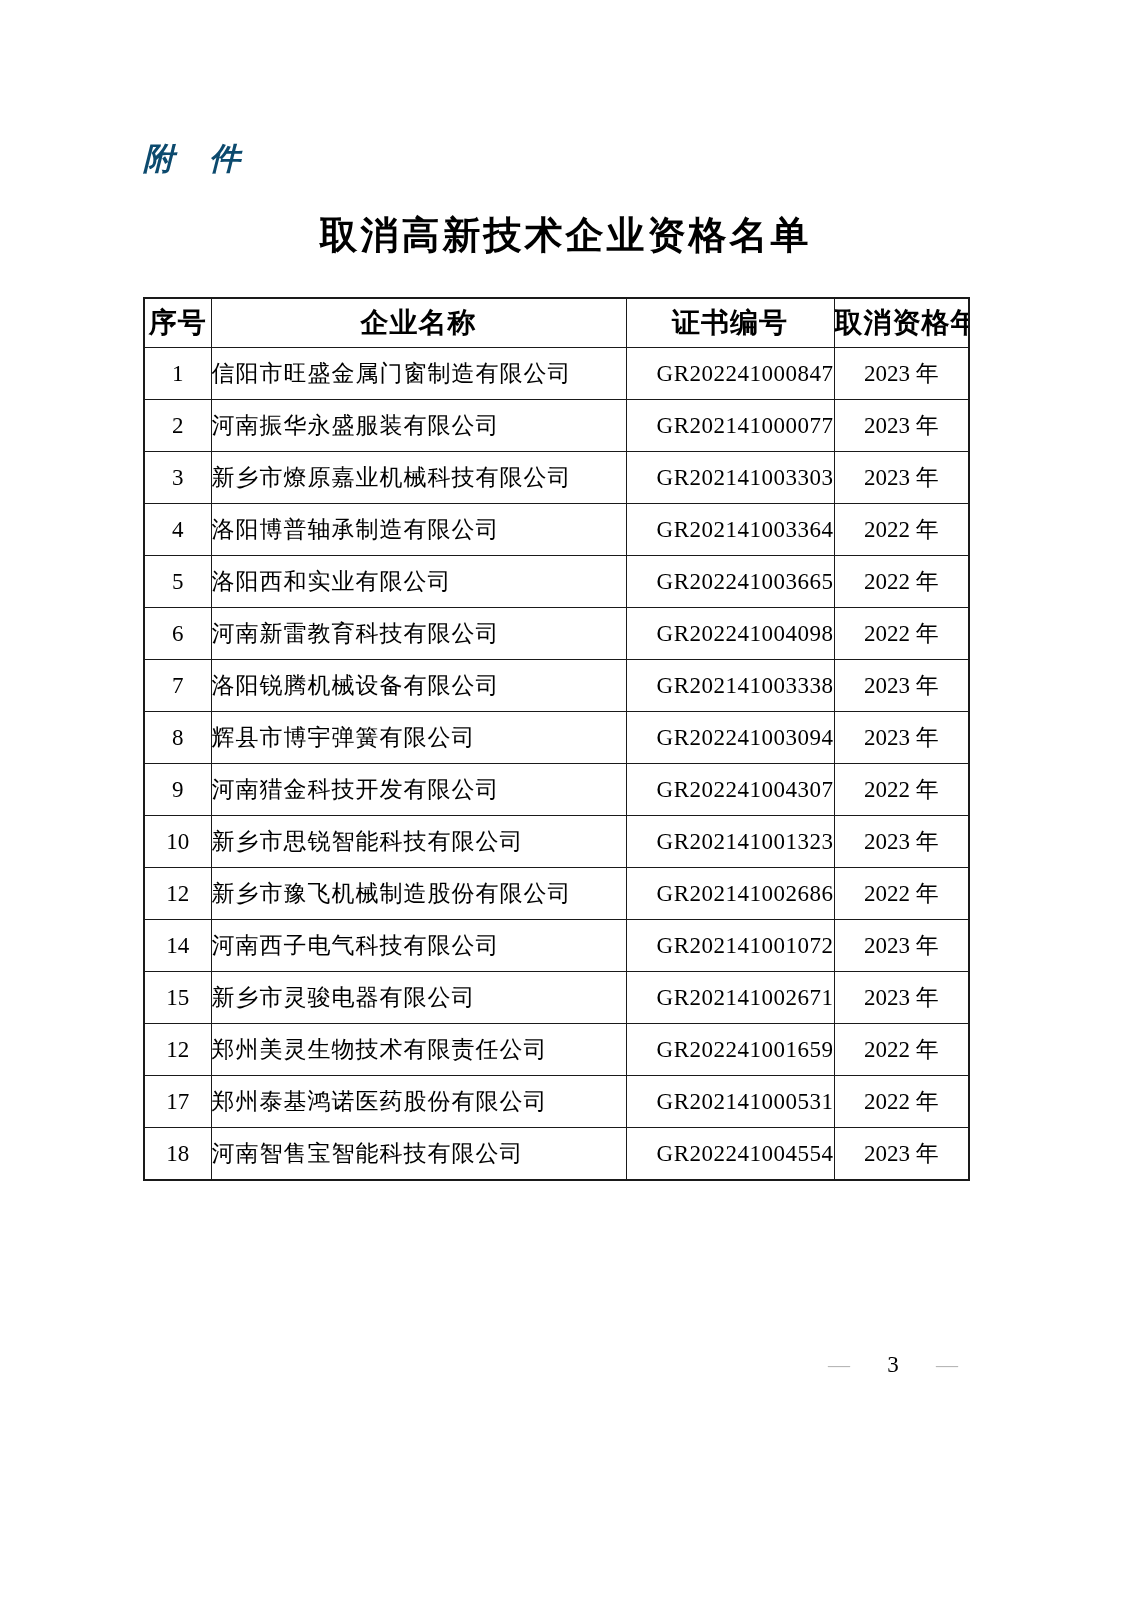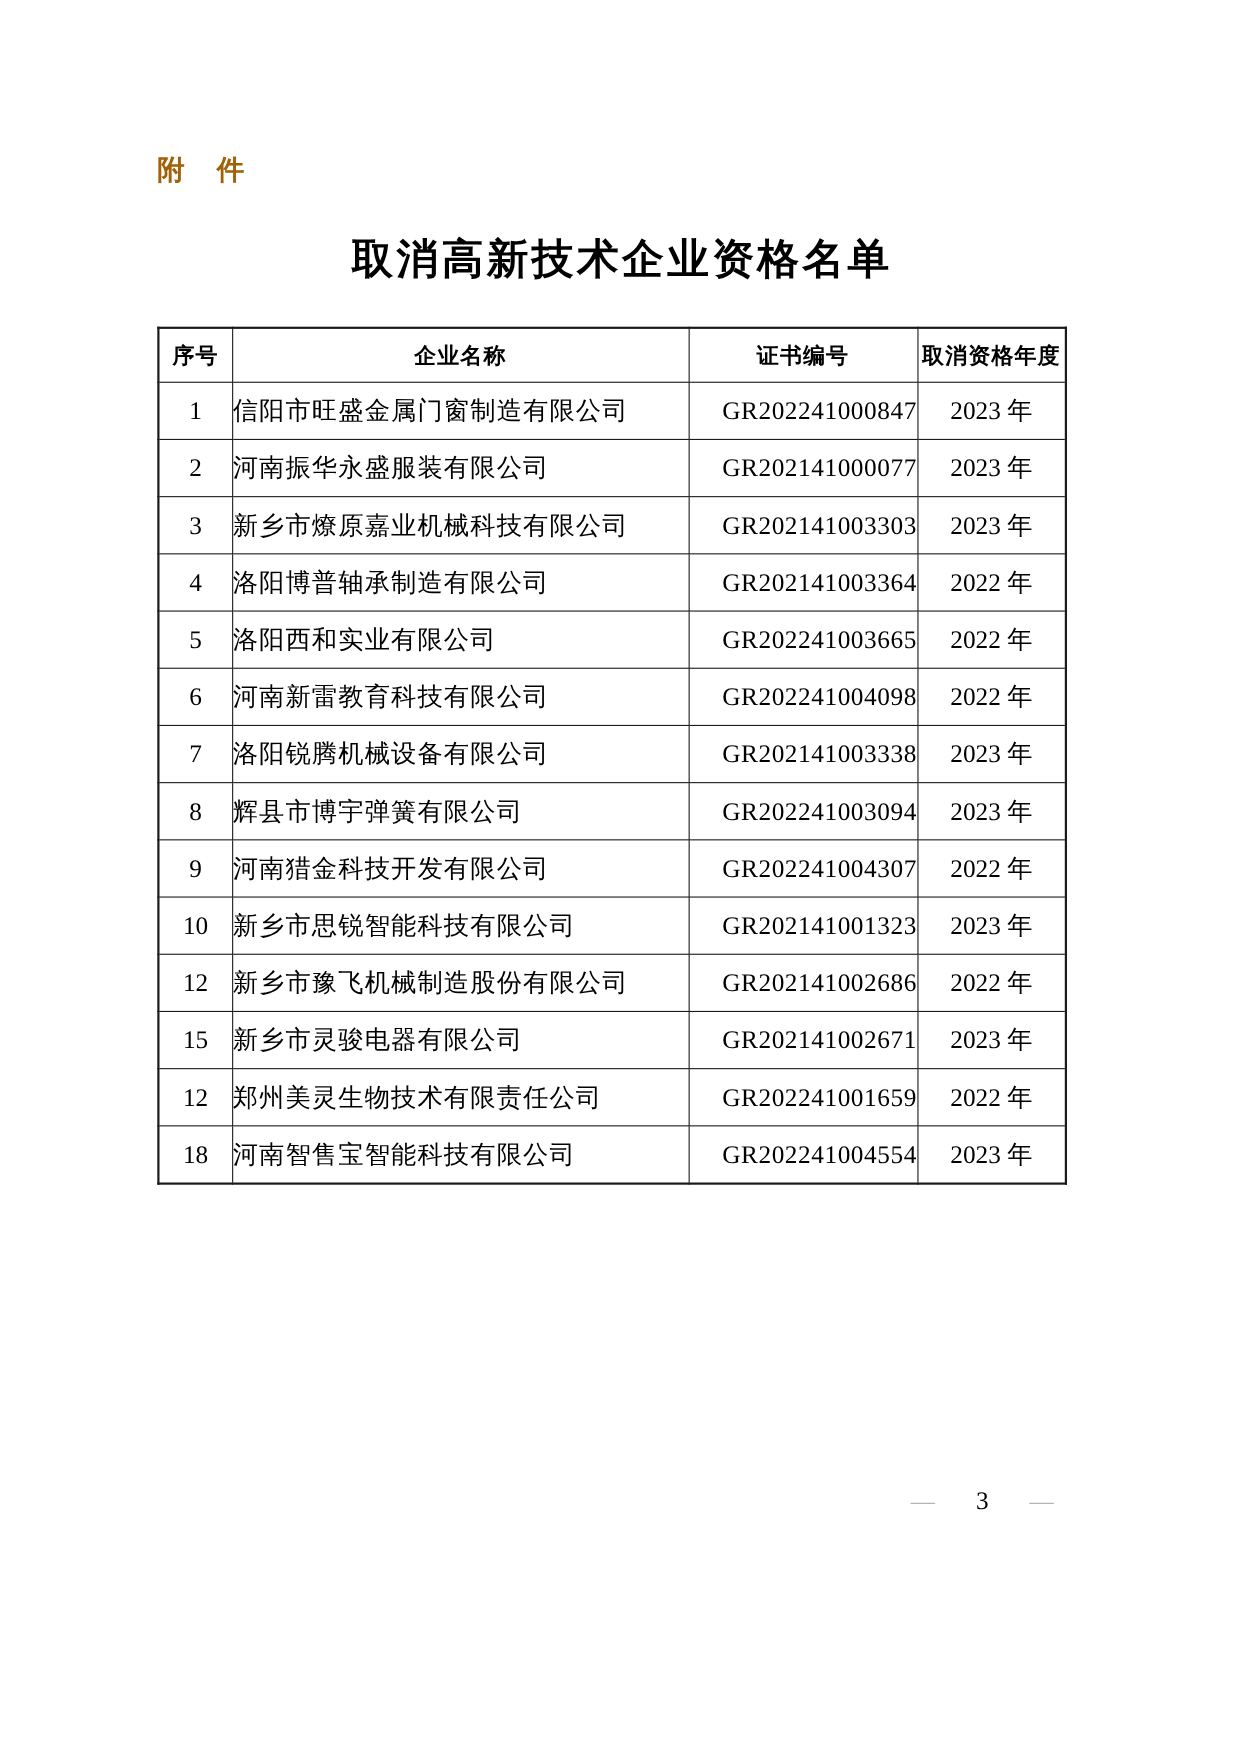--- a/index.html
+++ b/index.html
@@ -18,23 +18,24 @@
     position: absolute;
     inset: 0;
     background: #ffffff;
   }
   .attachment-label {
     position: absolute;
     left: 143px;
     top: 138px;
     font-family: "Liberation Sans", sans-serif;
     font-weight: bold;
-    font-size: 25px;
+    font-size: 31px;
     letter-spacing: 2px;
-    color: #a16207;
+    color: #0c4a6e;
+    font-style: italic;
   }
   .doc-title {
     position: absolute;
     left: 0;
     top: 210px;
     width: 100%;
     text-align: center;
     font-family: "Liberation Serif", serif;
     font-weight: bold;
     font-size: 38px;
@@ -55,21 +56,21 @@
     border: 1.5px solid #1a1a1a;
     vertical-align: middle;
     padding: 0;
     overflow: hidden;
     white-space: nowrap;
   }
   table.cancel-table th {
     height: 48px;
     font-family: "Liberation Sans", sans-serif;
     font-weight: bold;
-    font-size: 20px;
+    font-size: 28px;
     text-align: center;
     letter-spacing: 1px;
     margin-left: 40px;
   }
   table.cancel-table td {
     height: 51px;
     font-family: "Liberation Serif", serif;
     font-size: 23px;
   }
   td.cell-no {
@@ -193,29 +194,41 @@
         <td class="cell-cert">GR202141001323</td>
         <td class="cell-year">2023 年</td>
       </tr>
       <tr>
         <td class="cell-no">12</td>
         <td class="cell-name">新乡市豫飞机械制造股份有限公司</td>
         <td class="cell-cert">GR202141002686</td>
         <td class="cell-year">2022 年</td>
       </tr>
       <tr>
+        <td class="cell-no">14</td>
+        <td class="cell-name">河南西子电气科技有限公司</td>
+        <td class="cell-cert">GR202141001072</td>
+        <td class="cell-year">2023 年</td>
+      </tr>
+      <tr>
         <td class="cell-no">15</td>
         <td class="cell-name">新乡市灵骏电器有限公司</td>
         <td class="cell-cert">GR202141002671</td>
         <td class="cell-year">2023 年</td>
       </tr>
       <tr>
         <td class="cell-no">12</td>
         <td class="cell-name">郑州美灵生物技术有限责任公司</td>
         <td class="cell-cert">GR202241001659</td>
+        <td class="cell-year">2022 年</td>
+      </tr>
+      <tr>
+        <td class="cell-no">17</td>
+        <td class="cell-name">郑州泰基鸿诺医药股份有限公司</td>
+        <td class="cell-cert">GR202141000531</td>
         <td class="cell-year">2022 年</td>
       </tr>
       <tr>
         <td class="cell-no">18</td>
         <td class="cell-name">河南智售宝智能科技有限公司</td>
         <td class="cell-cert">GR202241004554</td>
         <td class="cell-year">2023 年</td>
       </tr>
     </tbody>
   </table>

